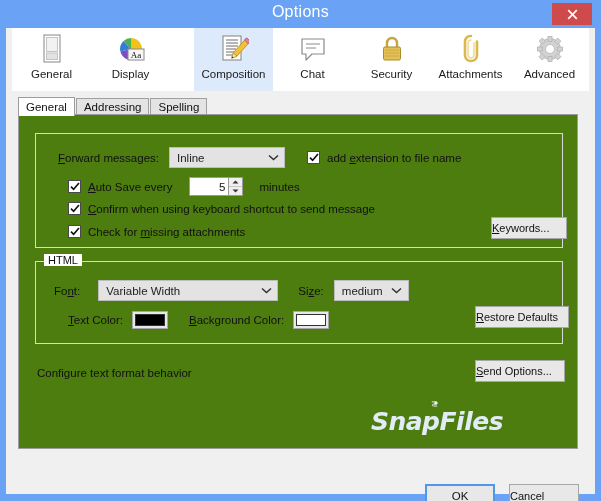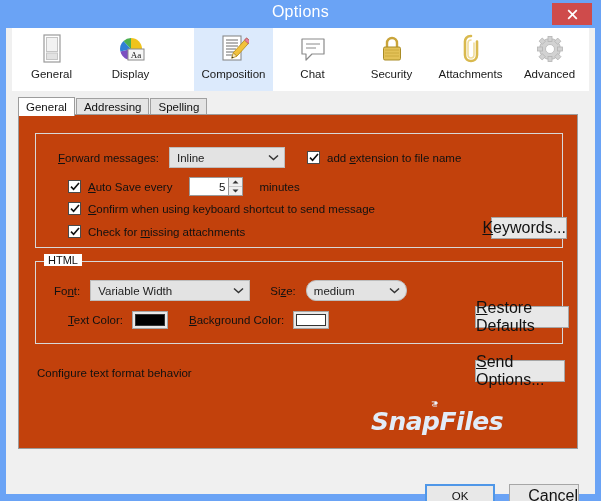--- a/index.html
+++ b/index.html
@@ -64,21 +64,21 @@
     margin-right:1px;position:relative;
   }
   .tab.active{
     background:#ffffff;height:19px;margin-bottom:-1px;z-index:3;
     border-color:#9c9c9c;
   }
 
   
   .panel{
     position:absolute;left:12px;top:86px;width:560px;height:335px;
-    background:#c2410c;border:1px solid #9c9c9c;box-sizing:border-box;
+    background:#4d7c0f;border:1px solid #9c9c9c;box-sizing:border-box;
     z-index:1;
   }
 
   
   .group{
     position:absolute;border:1px solid #d8d8d8;box-sizing:border-box;
   }
   .group-legend{
     position:absolute;top:-8px;left:8px;background:#ffffff;
     padding:0 4px;font-size:11px;color:#111;
@@ -112,21 +112,21 @@
     width:14px;height:19px;display:flex;flex-direction:column;
     border:1px solid #9a9a9a;border-left:none;box-sizing:border-box;cursor:pointer;
   }
   .spin-btns .sb{
     flex:1;background:#efefef;display:flex;align-items:center;justify-content:center;
   }
   .spin-btns .sb.top{border-bottom:1px solid #c8c8c8;}
 
   .btn{
     background:#e8e8e8;border:1px solid #a6a6a6;box-sizing:border-box;
-    font-size:16px;color:#111;display:flex;align-items:center;justify-content:flex-end;
+    font-size:11px;color:#111;display:flex;align-items:center;justify-content:flex-start;
     cursor:pointer;font-family:"Liberation Sans", sans-serif;
   }
   .swatch{
     border:1px solid #a6a6a6;box-sizing:border-box;cursor:pointer;
     display:flex;align-items:center;justify-content:center;background:#e8e8e8;
     padding:2px;
   }
   .swatch .inner{width:100%;height:100%;border:1px solid #333;box-sizing:border-box;}
 
   
@@ -363,30 +363,30 @@
         <div class="btn" style="position:absolute;left:455px;top:83px;width:76px;height:22px;">
           <span><span class="u">K</span>eywords...</span>
         </div>
       </div>
 
       <div class="group" style="left:16px;top:146px;width:528px;height:83px;">
         <span class="group-legend">HTML</span>
 
         <div class="row" style="left:18px;top:18px;">
           <span class="lbl-text">Fo<span class="u">n</span>t:</span>
-          <div class="combo" style="width:160px;height:21px;margin-left:10px;">
+          <div class="combo" style="width:180px;height:21px;margin-left:18px;">
             <span class="cval">Variable Width</span>
             <span class="carrow">
               <svg width="11" height="7" viewBox="0 0 11 7">
                   <path d="M1 1.4 L5.5 5.6 L10 1.4" fill="none" stroke="#333" stroke-width="1.4"></path>
                 </svg>
             </span>
           </div>
           <span class="lbl-text" style="margin-left:20px;">Si<span class="u">z</span>e:</span>
-          <div class="combo" style="width:101px;height:21px;margin-left:10px;border-radius:10px;">
+          <div class="combo" style="width:75px;height:21px;margin-left:10px;">
             <span class="cval">medium</span>
             <span class="carrow">
               <svg width="11" height="7" viewBox="0 0 11 7">
                   <path d="M1 1.4 L5.5 5.6 L10 1.4" fill="none" stroke="#333" stroke-width="1.4"></path>
                 </svg>
             </span>
           </div>
         </div>
 
         <div class="row" style="left:32px;top:49px;align-items:center;">

